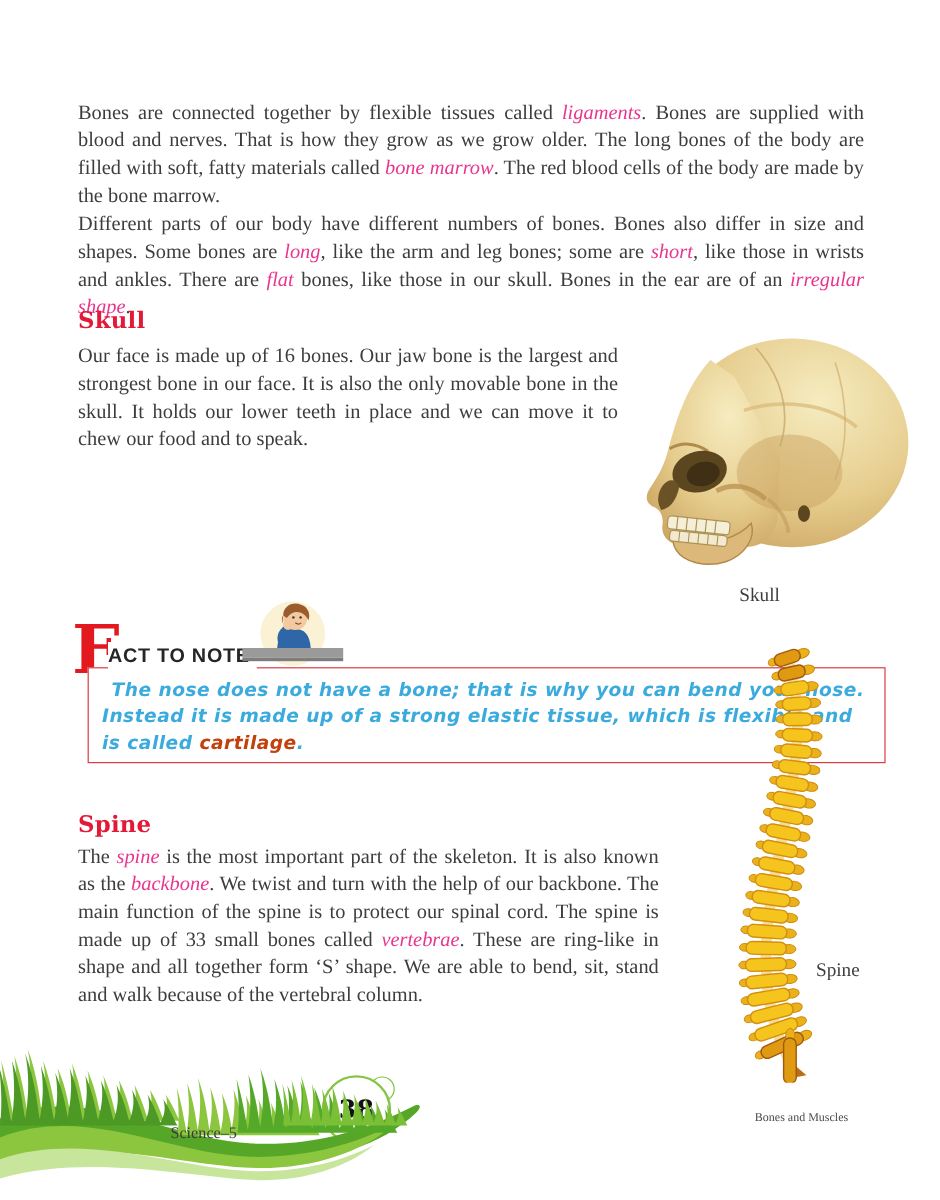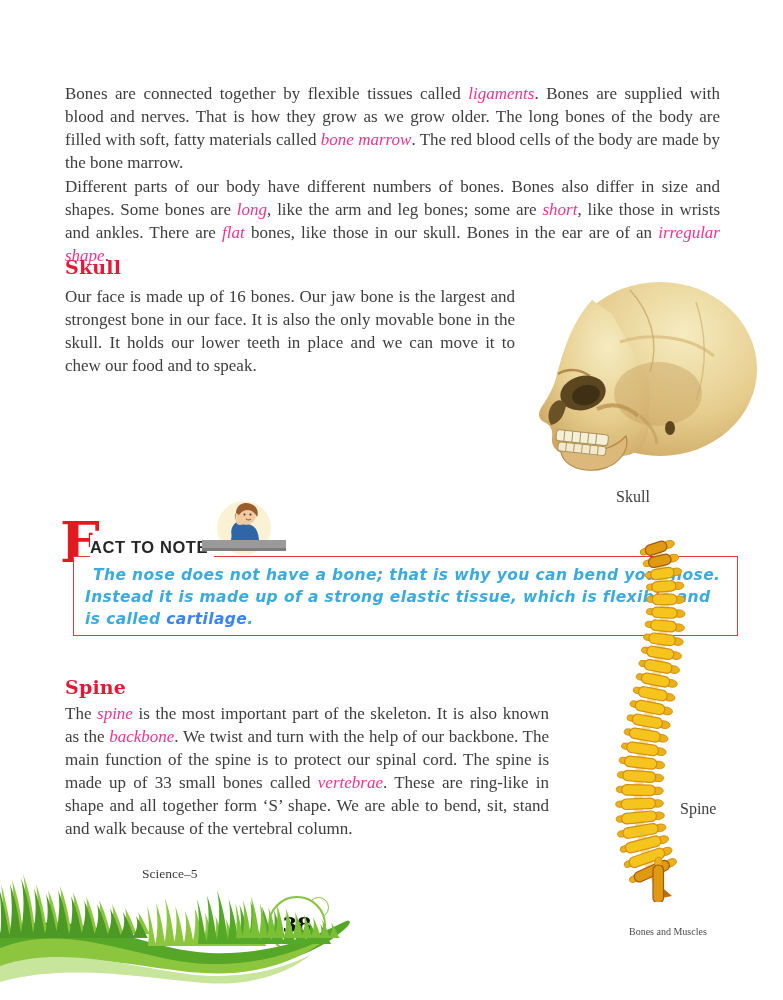--- a/index.html
+++ b/index.html
@@ -25,38 +25,38 @@
   
   .fact-box{
     position:absolute;left:73px;top:556px;width:665px;height:80px;
     border:1.6px solid #dd3b43;background:#ffffff;box-sizing:border-box;
   }
   .fact-text{
     position:absolute;left:85px;top:564px;width:642px;
     font-family:"DejaVu Sans", sans-serif;font-style:italic;font-weight:bold;
     font-size:15.5px;line-height:22px;color:#3babdd;letter-spacing:.4px;text-indent:8px;
   }
-  .fact-text .kw{color:#3b82f6;}
+  .fact-text .kw{color:#c2410c;}
   .fact-dropcap{
     position:absolute;left:60px;top:516px;margin:0;color:#e31920;
     font-family:"DejaVu Serif", serif;font-size:56px;line-height:52px;font-weight:bold;
   }
   .fact-title{
     position:absolute;left:90px;top:535px;height:24px;padding:0 6px 0 0;background:#ffffff;
     font-family:"Liberation Sans", sans-serif;font-weight:bold;font-size:16.5px;
     letter-spacing:.6px;color:#262626;line-height:24px;z-index:3;
   }
   .boy-illustration{position:absolute;left:198px;top:499px;z-index:4;}
   
   .spine-figure{position:absolute;left:598px;top:540px;width:118px;height:362px;}
   .spine-caption{left:680px;top:800px;}
   
   .grass-decoration{position:absolute;left:0;top:870px;z-index:3;pointer-events:none;}
   .book-label{
-    position:absolute;left:142px;top:866px;font-size:13.5px;color:#3b3b3b;z-index:4;
+    position:absolute;left:142px;top:936px;font-size:13.5px;color:#3b3b3b;z-index:4;
   }
   .chapter-label{
     position:absolute;left:629px;top:926px;font-size:10px;color:#4a4a4a;
   }
   .page-badge{
     position:absolute;left:268px;top:896px;width:58px;height:58px;border-radius:50%;
     background:#ffffff;border:2px solid #85c441;box-sizing:border-box;z-index:2;
     text-align:center;line-height:54px;font-family:"DejaVu Serif", serif;
     font-weight:bold;font-size:21px;color:#111111;
   }

